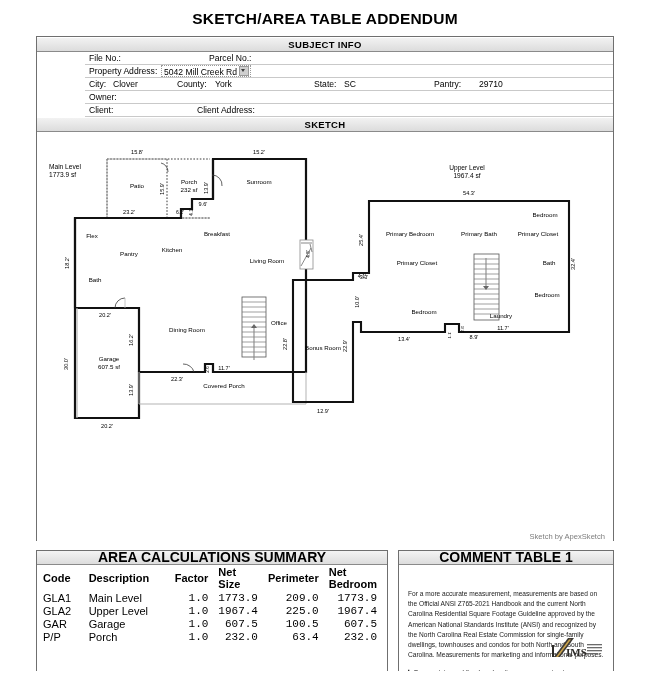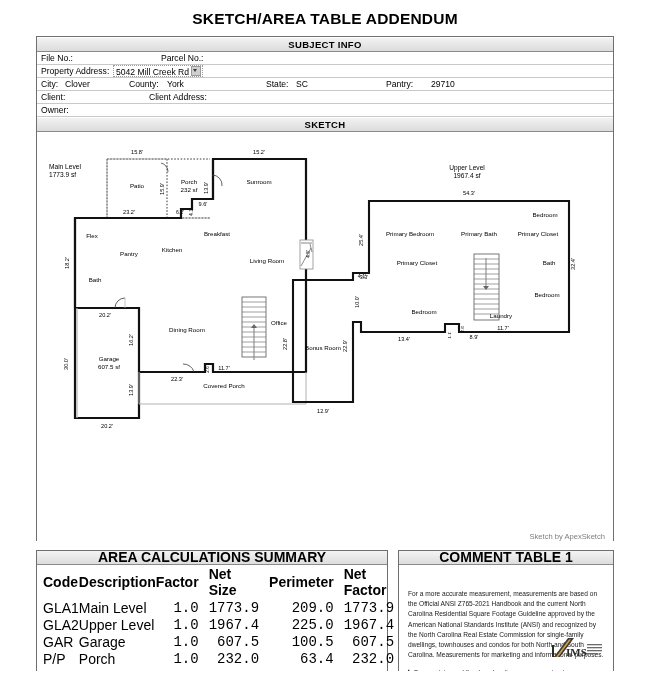--- a/index.html
+++ b/index.html
@@ -12,21 +12,21 @@
 
   
   .frame{position:absolute;left:36px;top:36px;width:578px;height:505px;
     border:1px solid #6f6f6f;background:#fff;box-sizing:border-box;}
 
   .bandhdr{height:13px;line-height:13px;text-align:center;font-size:9.5px;font-weight:bold;
     background:linear-gradient(#f2f2f2,#dcdcdc);border-bottom:1px solid #8a8a8a;
     border-top:1px solid #fff;letter-spacing:.3px;}
 
   .inforow{height:12px;line-height:12px;font-size:8.6px;border-bottom:1px solid #c9c9c9;
-    position:relative;white-space:nowrap;background:#fff;}
+    position:relative;white-space:nowrap;background:#fff;margin-left:48px;}
   .inforow .cell{position:absolute;top:0;padding-left:4px;}
 
   .combo{display:inline-block;border:1px dotted #9a9a9a;padding:0 1px 0 2px;position:relative;
     background:#fff;height:10px;line-height:10px;vertical-align:-1px;}
   .combo .chev{display:inline-block;width:8px;height:8px;background:#cfcfcf;border:1px solid #9a9a9a;
     margin-left:2px;vertical-align:-1px;position:relative;}
   .combo .chev:after{content:"";position:absolute;left:1px;top:2px;
     border-left:2.5px solid transparent;border-right:2.5px solid transparent;border-top:3px solid #3a3a3a;}
 
   
@@ -35,21 +35,21 @@
   .sigline{position:absolute;right:8px;bottom:4px;font-size:7.6px;color:#7d7d7d;}
 
   
   .tblarea{position:absolute;left:36px;top:550px;width:352px;height:126px;
     border:1px solid #6f6f6f;box-sizing:border-box;background:#fff;}
   .tblcmt{position:absolute;left:398px;top:550px;width:216px;height:126px;
     border:1px solid #6f6f6f;box-sizing:border-box;background:#fff;}
   .tbl-hdr{height:13px;line-height:13px;text-align:center;font-size:14px;font-weight:bold;
     background:linear-gradient(#f4f4f4,#dddddd);border-bottom:1px solid #8a8a8a;}
 
-  table.calc{width:100%;border-collapse:collapse;font-size:14px;}
+  table.calc{width:100%;border-collapse:collapse;font-size:11px;}
   table.calc th{font-weight:bold;text-align:left;padding:1px 0 1px 0;}
   table.calc td{padding:0.5px 0;}
   .c-code{width:58px;padding-left:6px !important;}
   .c-desc{width:104px;}
   .c-num{text-align:right;padding-right:10px !important;font-family:Liberation Mono, monospace;}
   .c-num-h{text-align:right;padding-right:10px !important;}
 
   .cmt-body{padding:24px 9px 4px 9px;font-size:6.6px;line-height:1.55;color:#1a1a1a;position:relative;height:100px;box-sizing:border-box;}
   .cmt-body p{margin:0 0 7px 0;}
   .cmt-body ul{margin:0;padding:0;list-style:none;}
@@ -87,29 +87,29 @@
       <span class="cell" style="left:24px">Clover</span>
       <span class="cell" style="left:88px">County:</span>
       <span class="cell" style="left:126px">York</span>
       <span class="cell" style="left:225px">State:</span>
       <span class="cell" style="left:255px">SC</span>
       <span class="cell" style="left:345px">Pantry:</span>
       <span class="cell" style="left:390px">29710</span>
     </div>
 
     <div class="inforow">
+      <span class="cell" style="left:0px">Owner:</span>
+      <span class="cell" style="left:42px"></span>
+    </div>
+
+    <div class="inforow">
       <span class="cell" style="left:0px">Client:</span>
       <span class="cell" style="left:40px"></span>
       <span class="cell" style="left:108px">Client Address:</span>
       <span class="cell" style="left:180px"></span>
-    </div>
-
-    <div class="inforow">
-      <span class="cell" style="left:0px">Owner:</span>
-      <span class="cell" style="left:42px"></span>
     </div>
 
 
     <div class="bandhdr">SKETCH</div>
 
     <div class="sketchwrap">
       <svg width="576" height="413" viewBox="0 0 576 413">
         <g font-family="Liberation Sans, sans-serif" fill="#000">
 
         <text x="12" y="37" font-size="6.6">Main Level</text>
@@ -246,21 +246,21 @@
   <div class="tblarea">
     <div class="tbl-hdr">AREA CALCULATIONS SUMMARY</div>
     <table class="calc">
       <thead>
         <tr>
           <th class="c-code">Code</th>
           <th class="c-desc">Description</th>
           <th class="c-num-h">Factor</th>
           <th class="c-num-h">Net Size</th>
           <th class="c-num-h">Perimeter</th>
-          <th class="c-num-h">Net Factor</th>
+          <th class="c-num-h">Net Bedroom</th>
         </tr>
       </thead>
       <tbody>
         <tr>
           <td class="c-code">GLA1</td>
           <td class="c-desc">Main Level</td>
           <td class="c-num">1.0</td>
           <td class="c-num">1773.9</td>
           <td class="c-num">209.0</td>
           <td class="c-num">1773.9</td>

